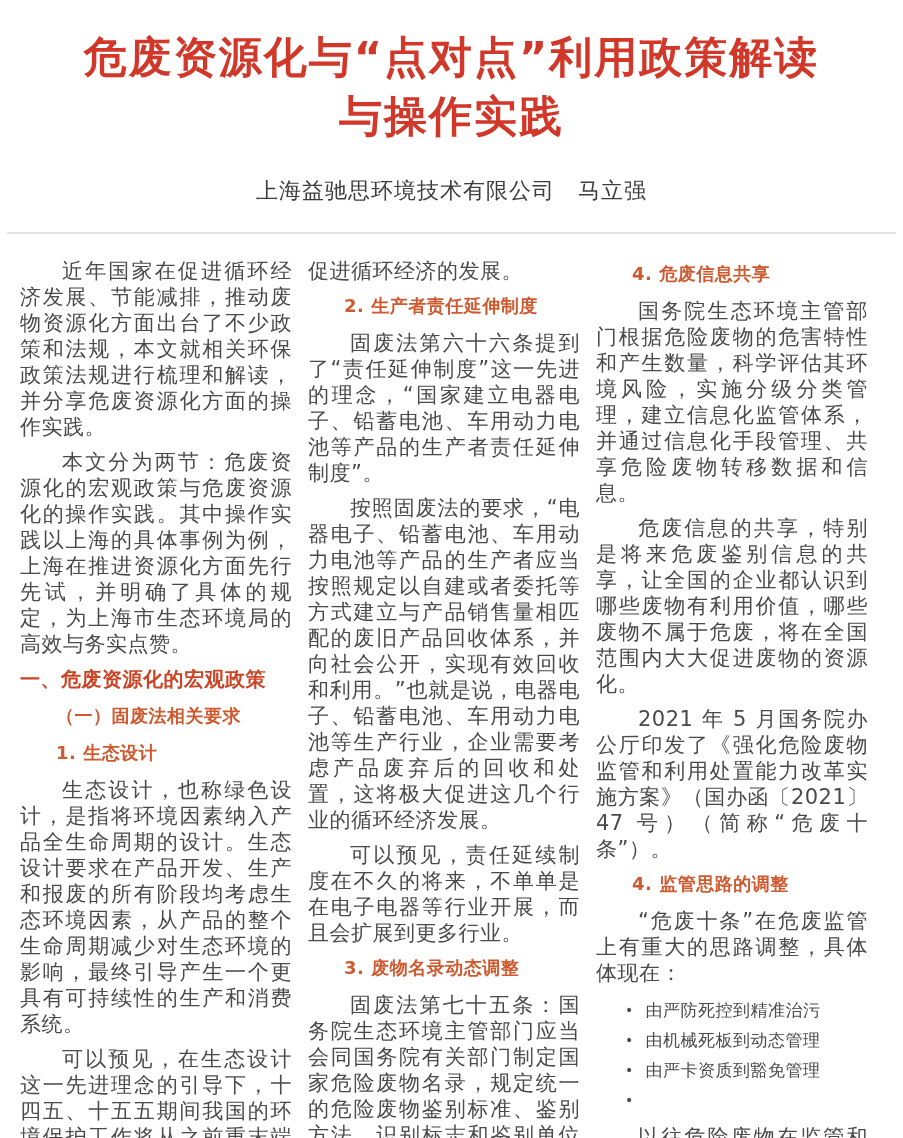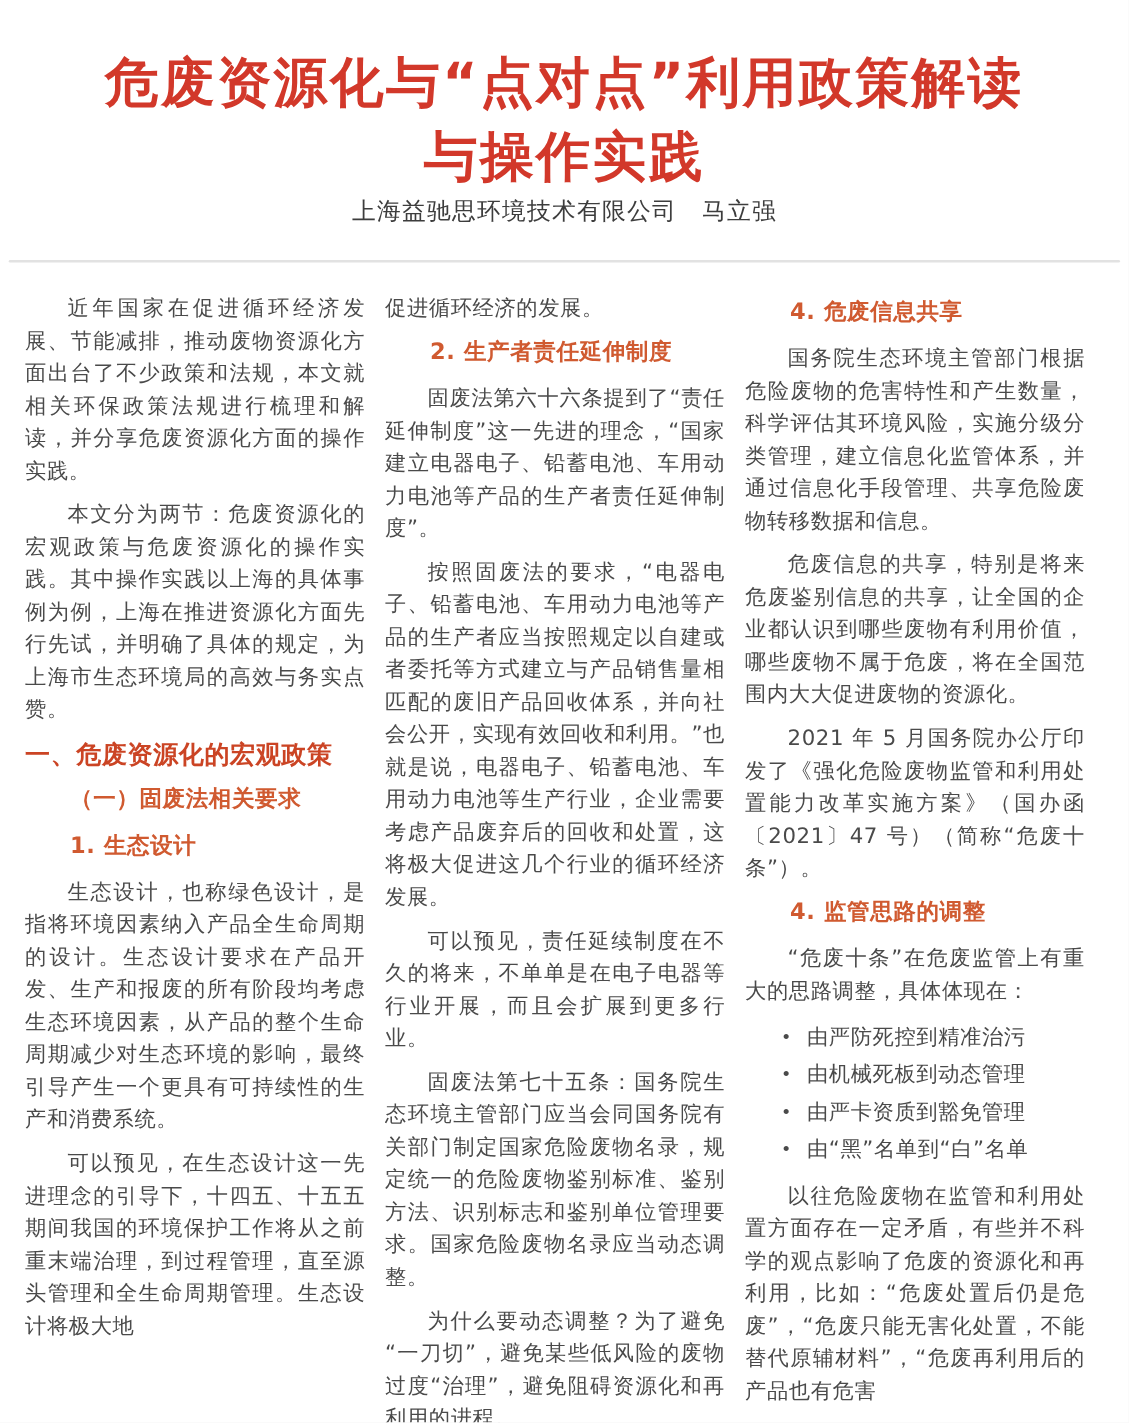--- a/index.html
+++ b/index.html
@@ -6,40 +6,40 @@
     --c-title:#d2382a; --c-section:#cb4424; --c-sub:#d05a30;
     --c-body:#4a4a4a; --c-byline:#3d3d3d; --c-divider:#e2e2e2; --c-bg:#ffffff;
   }
   *{box-sizing:border-box; margin:0; padding:0;}
   html,body{background:#f5f5f5;}
   body{font-family:"DejaVu Sans","Liberation Sans",sans-serif;}
   .page{
     width:903px; height:1138px; margin:0 auto; background:var(--c-bg);
     overflow:hidden; position:relative;
   }
-  .header{ text-align:center; padding-top:38px; }
+  .header{ text-align:center; padding-top:28px; }
   .title{
     color:var(--c-title); font-weight:900; font-size:43px; line-height:59px;
     letter-spacing:2px;
   }
   .title-line{ display:block; }
   .byline{
-    font-size:19px; letter-spacing:1px;
+    margin-top:30px; font-size:22px; letter-spacing:1px;
     color:var(--c-byline);
   }
   .divider{
     height:2px; background:var(--c-divider); margin:26px 7px 0 7px;
     border-radius:2px;
   }
   .columns{
     display:flex; gap:16px; padding:24px 20px 0 20px;
   }
   .col{ flex:0 0 272px; width:272px; overflow:hidden; }
   .col p{
-    font-size:17px; line-height:26px; color:var(--c-body);
+    font-size:21px; line-height:26px; color:var(--c-body);
     text-align:justify; text-indent:2em; margin:0 0 9px 0;
     letter-spacing:0.5px;
   }
   .col p.cont{ text-indent:0; }
   .sec-h{
     color:var(--c-section); font-weight:bold; font-size:20px;
     line-height:26px; margin:3px 0 11px 0; letter-spacing:0.5px;
   }
   .sub-h{
     color:var(--c-sub); font-weight:bold; font-size:18px;
@@ -77,20 +77,21 @@
         <div class="sub-h">1. 生态设计</div>
         <p>生态设计，也称绿色设计，是指将环境因素纳入产品全生命周期的设计。生态设计要求在产品开发、生产和报废的所有阶段均考虑生态环境因素，从产品的整个生命周期减少对生态环境的影响，最终引导产生一个更具有可持续性的生产和消费系统。</p>
         <p>可以预见，在生态设计这一先进理念的引导下，十四五、十五五期间我国的环境保护工作将从之前重末端治理，到过程管理，直至源头管理和全生命周期管理。生态设计将极大地</p>
       </div>
       <div class="col">
         <p class="cont">促进循环经济的发展。</p>
         <div class="sub-h">2. 生产者责任延伸制度</div>
         <p>固废法第六十六条提到了“责任延伸制度”这一先进的理念，“国家建立电器电子、铅蓄电池、车用动力电池等产品的生产者责任延伸制度”。</p>
         <p>按照固废法的要求，“电器电子、铅蓄电池、车用动力电池等产品的生产者应当按照规定以自建或者委托等方式建立与产品销售量相匹配的废旧产品回收体系，并向社会公开，实现有效回收和利用。”也就是说，电器电子、铅蓄电池、车用动力电池等生产行业，企业需要考虑产品废弃后的回收和处置，这将极大促进这几个行业的循环经济发展。</p>
         <p>可以预见，责任延续制度在不久的将来，不单单是在电子电器等行业开展，而且会扩展到更多行业。</p>
+        <div class="sub-h">3. 废物名录动态调整</div>
         <p>固废法第七十五条：国务院生态环境主管部门应当会同国务院有关部门制定国家危险废物名录，规定统一的危险废物鉴别标准、鉴别方法、识别标志和鉴别单位管理要求。国家危险废物名录应当动态调整。</p>
         <p>为什么要动态调整？为了避免“一刀切”，避免某些低风险的废物过度“治理”，避免阻碍资源化和再利用的进程。</p>
       </div>
       <div class="col">
         <div class="sub-h">4. 危废信息共享</div>
         <p>国务院生态环境主管部门根据危险废物的危害特性和产生数量，科学评估其环境风险，实施分级分类管理，建立信息化监管体系，并通过信息化手段管理、共享危险废物转移数据和信息。</p>
         <p>危废信息的共享，特别是将来危废鉴别信息的共享，让全国的企业都认识到哪些废物有利用价值，哪些废物不属于危废，将在全国范围内大大促进废物的资源化。</p>
         <p>2021 年 5 月国务院办公厅印发了《强化危险废物监管和利用处置能力改革实施方案》（国办函〔2021〕47 号）（简称“危废十条”）。</p>
         <div class="sub-h">4. 监管思路的调整</div>
         <p>“危废十条”在危废监管上有重大的思路调整，具体体现在：</p>
@@ -102,19 +103,18 @@
           <div class="bullet">
             <span class="dot">•</span>
             <span>由机械死板到动态管理</span>
           </div>
           <div class="bullet">
             <span class="dot">•</span>
             <span>由严卡资质到豁免管理</span>
           </div>
           <div class="bullet">
             <span class="dot">•</span>
-            <span>由“黑”名单到“白”名单</span>
           </div>
         </div>
         <p>以往危险废物在监管和利用处置方面存在一定矛盾，有些并不科学的观点影响了危废的资源化和再利用，比如：“危废处置后仍是危废”，“危废只能无害化处置，不能替代原辅材料”，“危废再利用后的产品也有危害</p>
       </div>
     </div>
 </div>
 
 </body></html>

